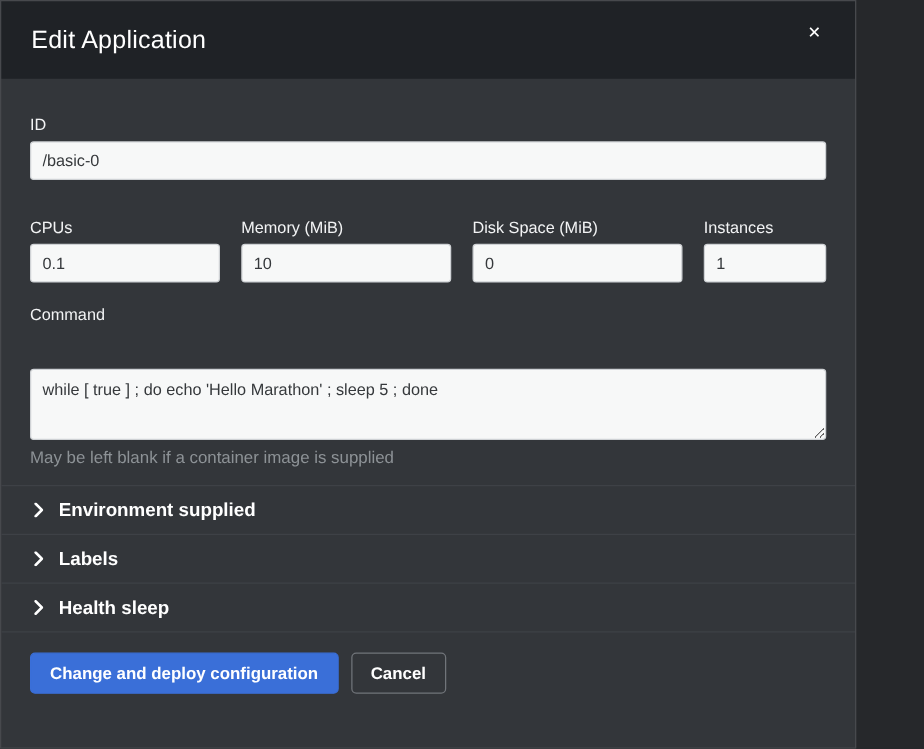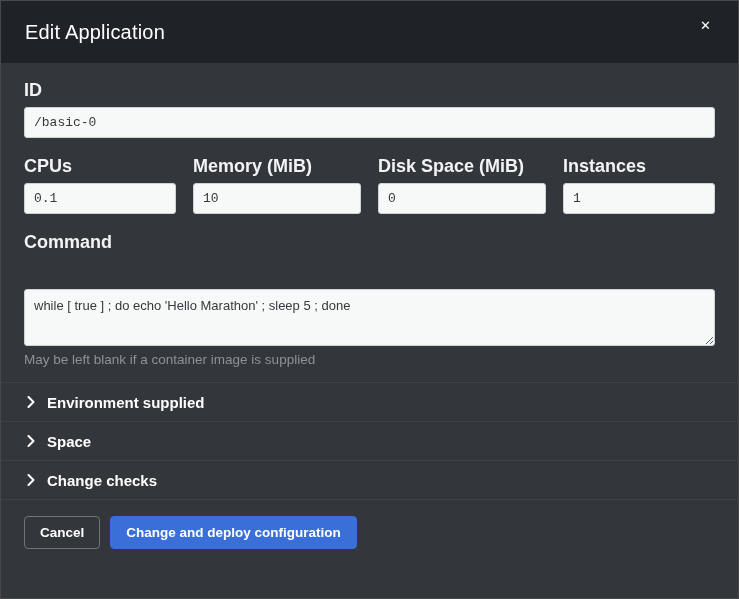--- a/index.html
+++ b/index.html
@@ -7,21 +7,21 @@
     --modal-bg:#33363a;
     --header-bg:#1f2226;
     --divider:#3e4146;
     --input-bg:#f7f8f8;
     --help-text:#8d9296;
   }
   *{box-sizing:border-box;}
   html,body{margin:0;padding:0;background:#26282b;}
   body{font-family:"Liberation Sans", sans-serif; -webkit-font-smoothing:antialiased;}
   .modal{
-    width:739px;height:599px;
+    width:685px;height:599px;
     background:var(--modal-bg);
     border:1px solid #47494d;
     display:flex;flex-direction:column;
     overflow:hidden;
     color:#fff;
   }
   .modal-header{
     flex:0 0 62px;
     background:var(--header-bg);
     display:flex;align-items:center;justify-content:space-between;
@@ -32,28 +32,28 @@
   }
   .close-btn{
     background:none;border:none;color:#ffffff;font-size:13px;line-height:1;
     cursor:pointer;padding:4px;margin-top:-14px;
     font-family:"Liberation Sans", sans-serif;
   }
   .modal-body{
     padding:17px 23px 0 23px;
   }
   .field-label{
-    display:block;font-size:18px;font-weight:700;color:#f2f3f4;margin:0 0 6px 0;
+    display:block;font-size:13px;font-weight:400;color:#f2f3f4;margin:12px 0 6px 0;
   }
   .text-input{
     width:100%;height:31px;
     background:var(--input-bg);
     border:1px solid #cfd2d5;border-radius:3px;
     padding:0 9px;font-size:13px;color:#36393c;
-    font-family:Liberation Mono, monospace;
+    font-family:Liberation Sans, sans-serif;
   }
   .field-row{
     display:grid;
     grid-template-columns:152px 168px 168px 1fr;
     column-gap:17px;
     margin-top:18px;
   }
   .command-field{margin-top:18px;}
   .command-textarea{
     display:block;width:100%;height:57px;
@@ -159,33 +159,33 @@
       </span>
       <span class="section-label">Environment supplied</span>
     </div>
 
     <div class="section-row">
       <span class="chevron">
         <svg width="8" height="12" viewBox="0 0 8 12">
             <path d="M1.5 1l5 5-5 5" stroke="#ffffff" stroke-width="2" fill="none" stroke-linecap="round" stroke-linejoin="round"></path>
           </svg>
       </span>
-      <span class="section-label">Space</span>
+      <span class="section-label">Labels</span>
     </div>
 
     <div class="section-row">
       <span class="chevron">
         <svg width="8" height="12" viewBox="0 0 8 12">
             <path d="M1.5 1l5 5-5 5" stroke="#ffffff" stroke-width="2" fill="none" stroke-linecap="round" stroke-linejoin="round"></path>
           </svg>
       </span>
-      <span class="section-label">Change checks</span>
+      <span class="section-label">Health sleep</span>
     </div>
 
 
   </div>
 
   <footer class="modal-footer">
+    <button class="btn btn-primary">Change and deploy configuration</button>
     <button class="btn btn-secondary">Cancel</button>
-    <button class="btn btn-primary">Change and deploy configuration</button>
   </footer>
 
 </div>
 
 </body></html>

